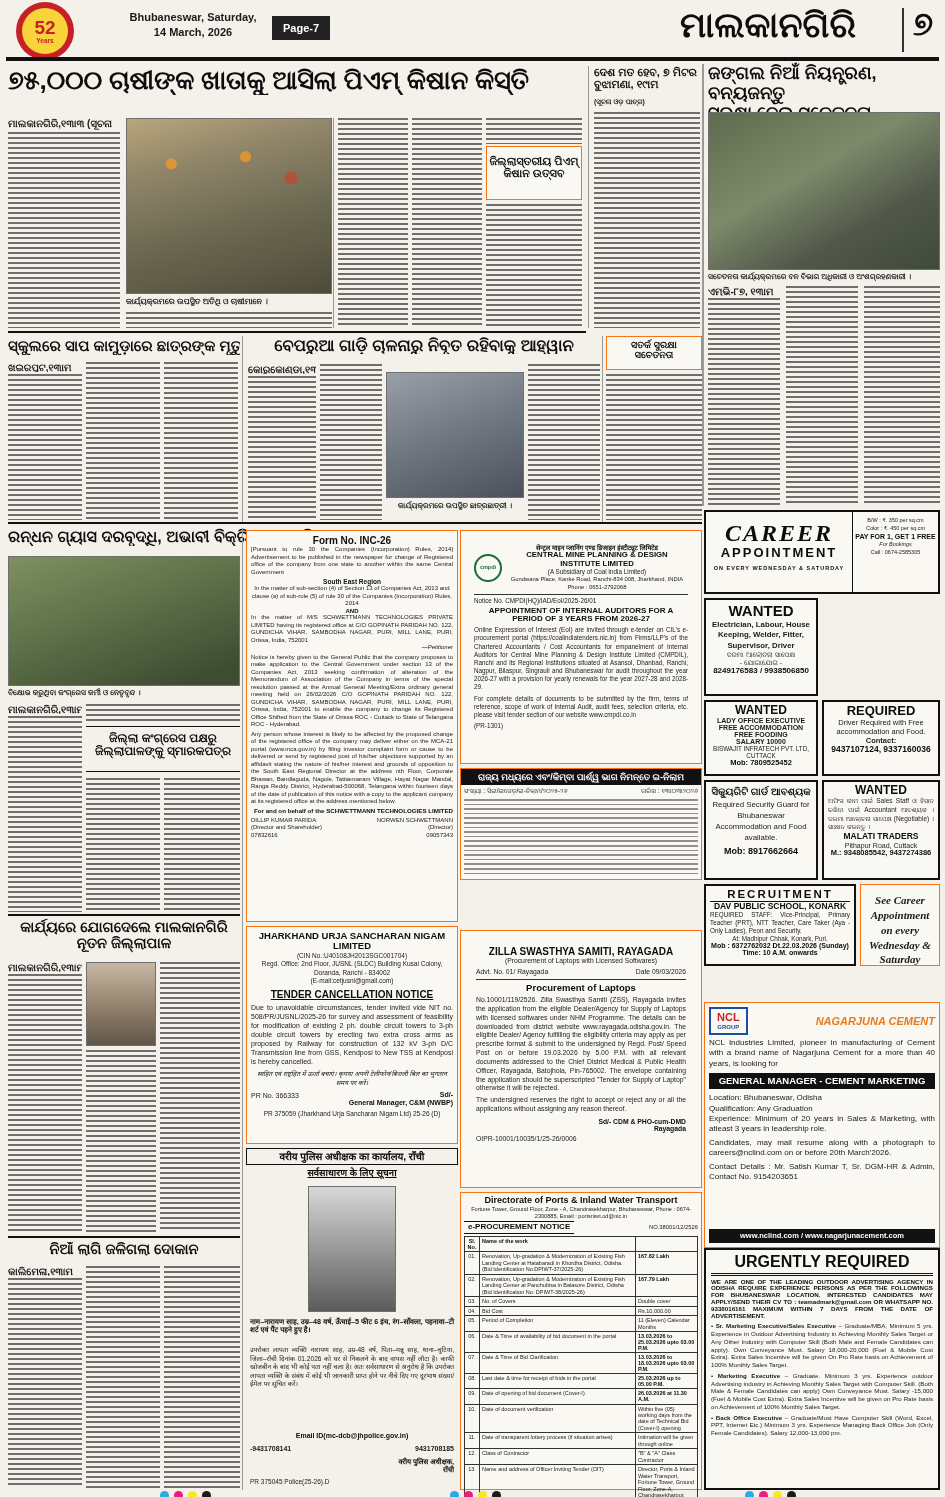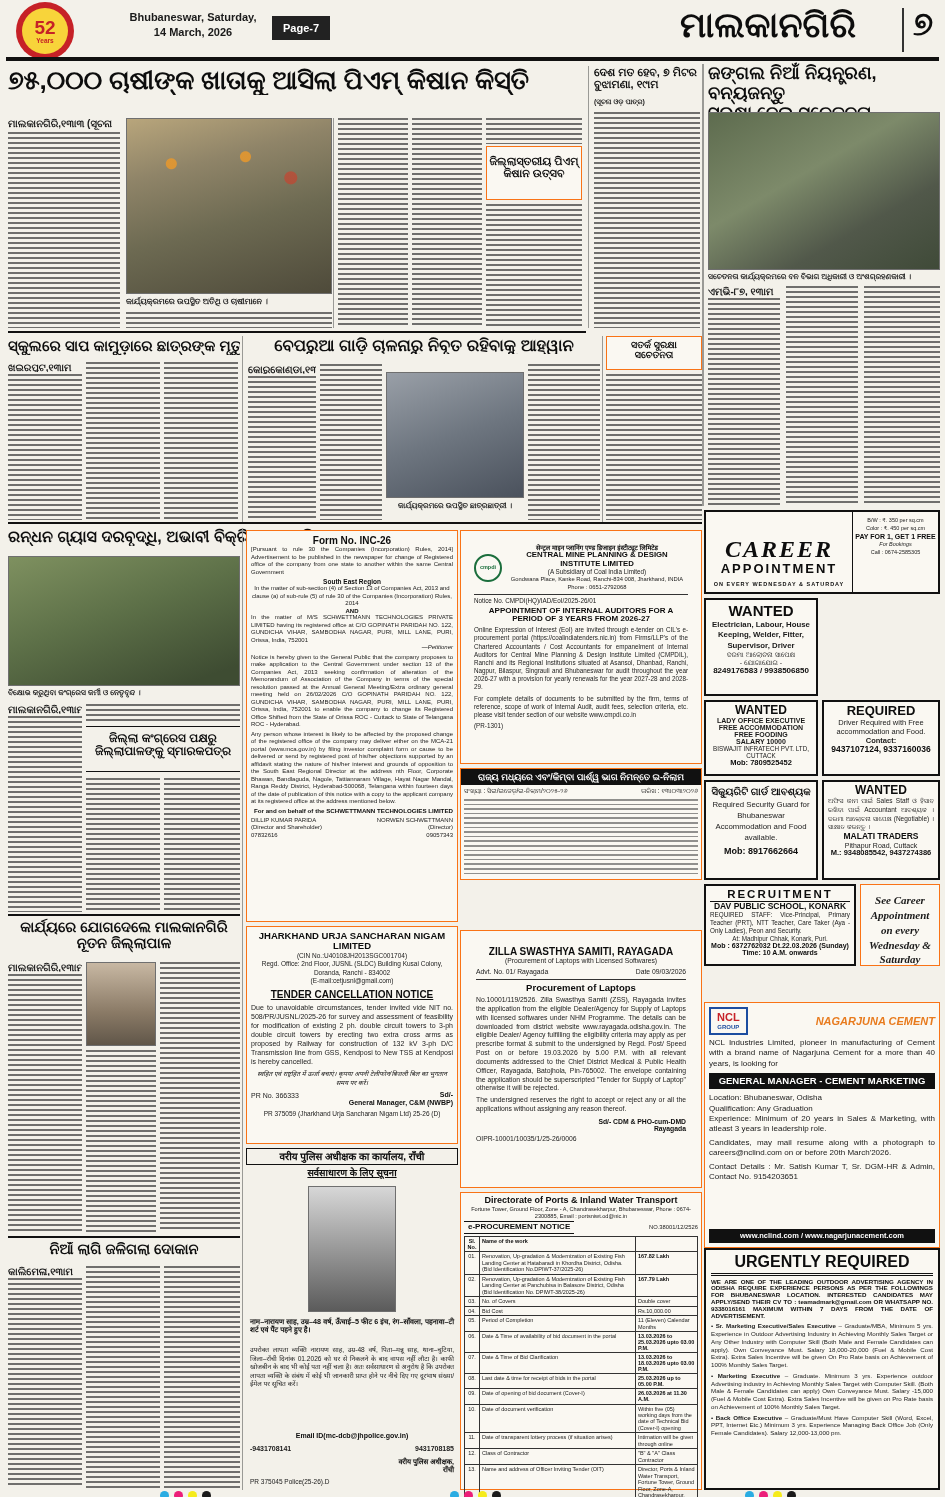--- a/index.html
+++ b/index.html
@@ -313,21 +313,21 @@
       <div class="prow">
           <div class="pc pc-no">13.</div>
           <div class="pc pc-name">Name and address of Officer Inviting Tender (OIT)</div>
           <div class="pc pc-val">Director, Ports &amp; Inland Water Transport, Fortune Tower, Ground Floor, Zone-A, Chandrasekharpur, Bhubaneswar, Odisha, PIN-751023, Phone : 0674-2396885, Fax : 2396885, e-Mail : portsniwt.od@nic.in</div>
         </div>
     </div>
 
   </div>
 
   <div class="abs box2" style="left:704px;top:510px;width:236px;height:84px;display:flex;">
-    <div class="center" style="width:146px;padding-top:24px;">
+    <div class="center" style="width:146px;padding-top:8px;">
       <div class="serif hl" style="font-size:24px;letter-spacing:2px;font-style:italic;">CAREER</div>
       <div class="hl" style="font-size:13px;letter-spacing:2px;">APPOINTMENT</div>
       <div class="hl" style="font-size:5.5px;letter-spacing:1px;margin-top:4px;">ON EVERY WEDNESDAY &amp; SATURDAY</div>
     </div>
     <div class="center" style="flex:1;border-left:1px solid #111;padding-top:4px;font-size:5.5px;line-height:1.5;">
       <div>B/W : ₹. 350 per sq.cm</div>
       <div>Color : ₹. 450 per sq.cm</div>
       <div class="hl" style="font-size:7px;">PAY FOR 1, GET 1 FREE</div>
       <div style="font-style:italic;">For Bookings</div>
       <div>Call : 0674-2585305</div>

